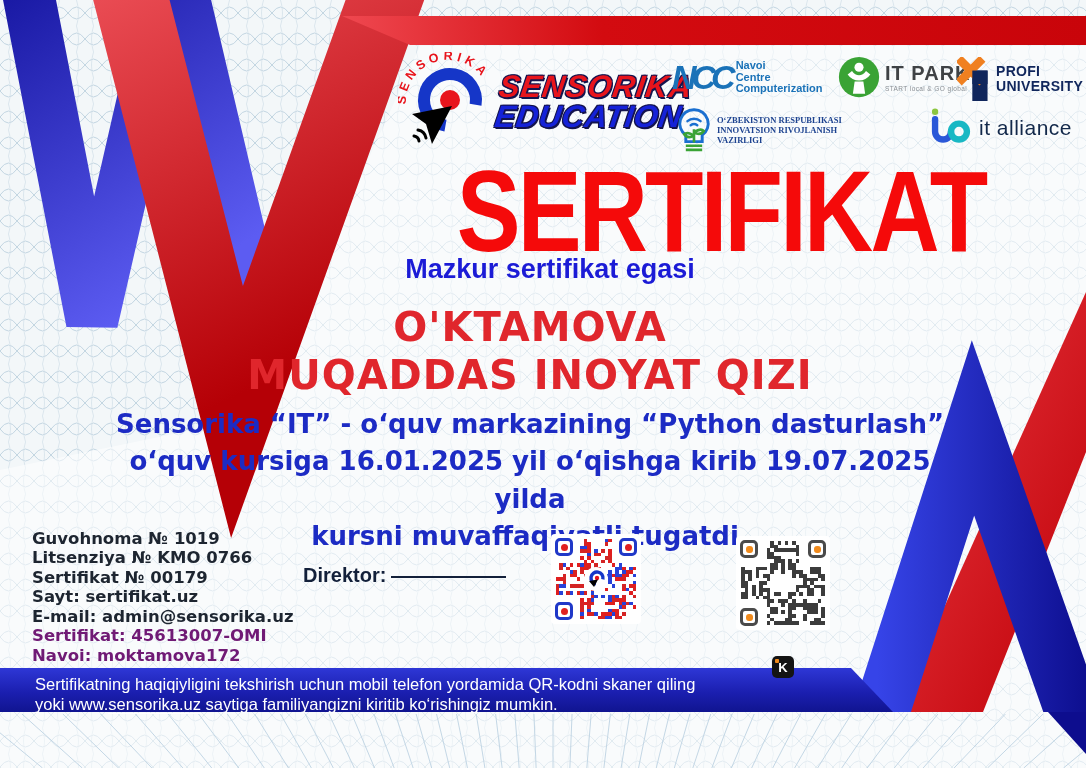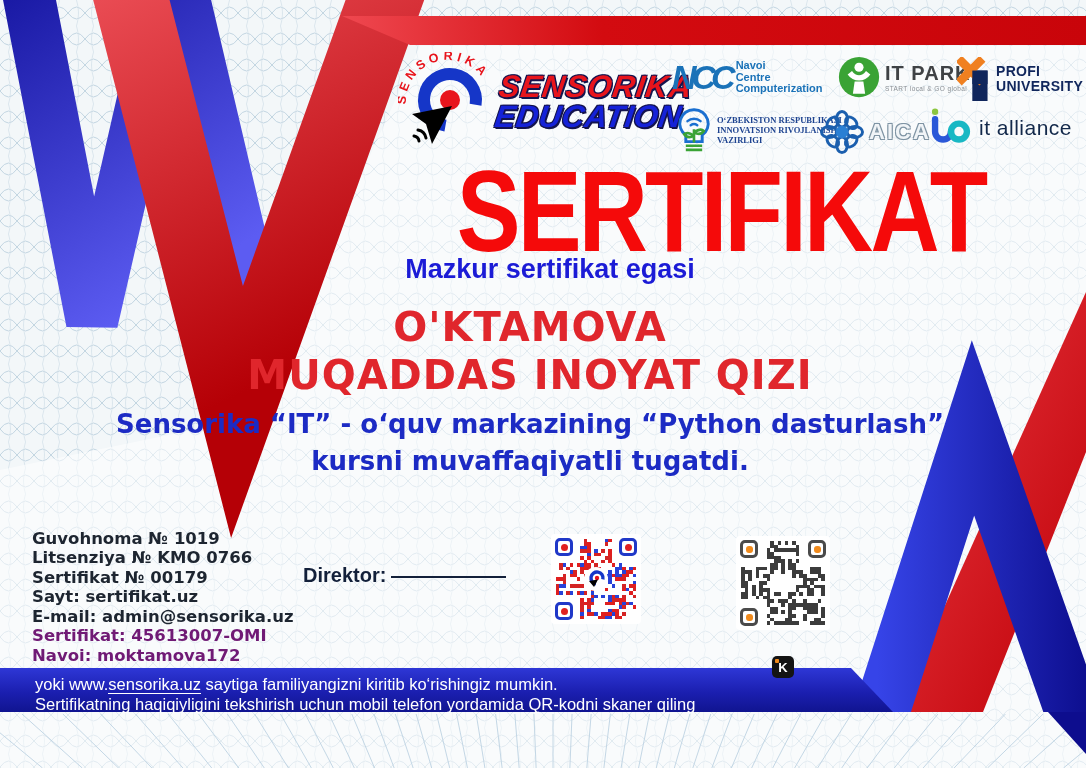--- a/index.html
+++ b/index.html
@@ -249,56 +249,41 @@
       <path d="M11,13 v8 M11,17 q-4,-3 -6,-1 q2,3 6,1 M11,15 q4,-3 6,-1 q-2,3 -6,1" fill="none" stroke="#3aa335" stroke-width="1.6"></path>
       <path d="M6,23 h10 M6,25.5 h10" stroke="#3aa335" stroke-width="1.6"></path>
     </svg>
     <div class="ministry-text">
       <div>O‘ZBEKISTON RESPUBLIKASI</div>
       <div>INNOVATSION RIVOJLANISH</div>
       <div>VAZIRLIGI</div>
     </div>
   </div>
 
-  <div class="abs partner" style="left:820px;top:110px;">
-    <svg width="44" height="44" viewBox="0 0 24 24">
-      <g fill="none" stroke="#1b5fae" stroke-width="1.6">
-        <ellipse cx="12" cy="5" rx="3" ry="4.2"></ellipse>
-          <ellipse cx="12" cy="19" rx="3" ry="4.2"></ellipse>
-        <ellipse cx="5" cy="12" rx="4.2" ry="3"></ellipse>
-          <ellipse cx="19" cy="12" rx="4.2" ry="3"></ellipse>
-        <ellipse cx="7" cy="7" rx="3.6" ry="2.6" transform="rotate(-45 7 7)"></ellipse>
-        <ellipse cx="17" cy="7" rx="3.6" ry="2.6" transform="rotate(45 17 7)"></ellipse>
-        <ellipse cx="7" cy="17" rx="3.6" ry="2.6" transform="rotate(45 7 17)"></ellipse>
-        <ellipse cx="17" cy="17" rx="3.6" ry="2.6" transform="rotate(-45 17 17)"></ellipse>
-      </g>
-      <circle cx="12" cy="12" r="3.4" fill="#2a7fd4"></circle>
-    </svg>
-    <div class="aica-text">AICA</div>
-  </div>
 
   <div class="abs partner" style="left:928px;top:108px;">
     <svg width="46" height="40" viewBox="0 0 26 22">
       <path d="M4,6 v7 a4.5,4.5 0 0 0 9,0" fill="none" stroke="#2a58d8" stroke-width="3.6" stroke-linecap="round"></path>
       <path d="M13,13 a4.5,4.5 0 1 0 9,0 a4.5,4.5 0 0 0 -9,0" fill="none" stroke="#19b8c4" stroke-width="3.6"></path>
       <circle cx="4" cy="1.8" r="1.8" fill="#8cc63f"></circle>
     </svg>
     <div class="alliance-text">it alliance</div>
   </div>
 
   <div class="abs title">SERTIFIKAT</div>
   <div class="abs subtitle">Mazkur sertifikat egasi</div>
 
   <div class="abs recipient">
     <div>O'KTAMOVA</div>
     <div>MUQADDAS INOYAT QIZI</div>
   </div>
 
   <div class="abs body-par">
     <div>Sensorika “IT” - o‘quv markazining “Python dasturlash”</div>
+    <div>o‘quv kursiga 16.01.2025 yil o‘qishga kirib 19.07.2025 yilda</div>
     <div>kursni muvaffaqiyatli tugatdi.</div>
   </div>
 
   <div class="abs details">
     <div>Guvohnoma № 1019</div>
     <div>Litsenziya № KMO 0766</div>
     <div>Sertifikat № 00179</div>
     <div>Sayt: sertifikat.uz</div>
     <div>E-mail: admin@sensorika.uz</div>
     <div class="blue">Sertifikat: 45613007-OMI</div>
@@ -1401,18 +1386,18 @@
     <div class="finder f-bl">
         <b></b>
       </div>
     <div class="qr-center kwork-logo">
       <u></u>
         <span>K</span>
     </div>
   </div>
 
   <div class="abs footer-text">
+    <div>Sertifikatning haqiqiyligini tekshirish uchun mobil telefon yordamida QR-kodni skaner qiling</div>
     <div>
       <span>yoki www.</span><span class="lnk">sensorika.uz</span><span>  saytiga familiyangizni kiritib ko‘rishingiz mumkin.</span>
     </div>
-    <div>Sertifikatning haqiqiyligini tekshirish uchun mobil telefon yordamida QR-kodni skaner qiling</div>
   </div>
 </div>
 
 </body></html>

